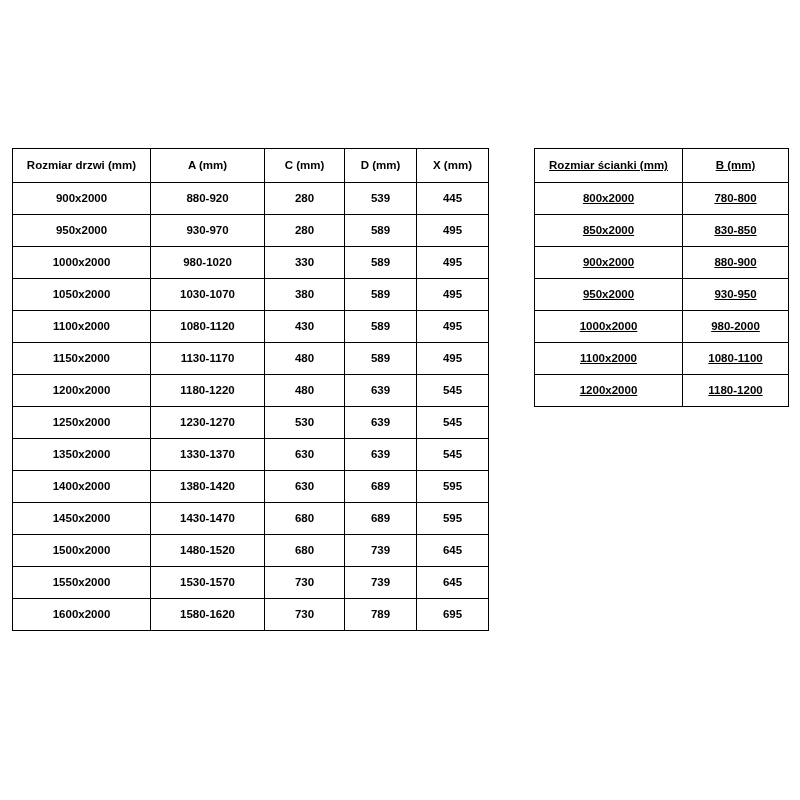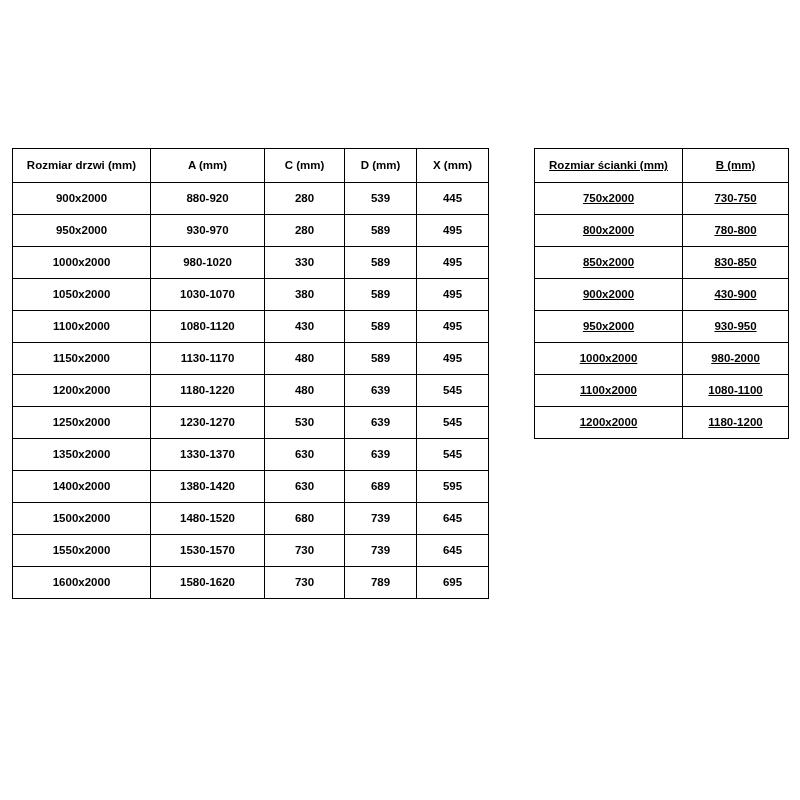--- a/index.html
+++ b/index.html
@@ -154,20 +154,27 @@
           <td>545</td>
         </tr>
         <tr>
           <td>1400x2000</td>
           <td>1380-1420</td>
           <td>630</td>
           <td>689</td>
           <td>595</td>
         </tr>
         <tr>
+          <td>1450x2000</td>
+          <td>1430-1470</td>
+          <td>680</td>
+          <td>689</td>
+          <td>595</td>
+        </tr>
+        <tr>
           <td>1500x2000</td>
           <td>1480-1520</td>
           <td>680</td>
           <td>739</td>
           <td>645</td>
         </tr>
         <tr>
           <td>1550x2000</td>
           <td>1530-1570</td>
           <td>730</td>
@@ -190,34 +197,30 @@
         <col class="w1">
     </colgroup>
     <thead>
       <tr>
         <th>Rozmiar ścianki (mm)</th>
         <th>B (mm)</th>
       </tr>
     </thead>
     <tbody>
         <tr>
-          <td>750x2000</td>
-          <td>730-750</td>
-        </tr>
-        <tr>
           <td>800x2000</td>
           <td>780-800</td>
         </tr>
         <tr>
           <td>850x2000</td>
           <td>830-850</td>
         </tr>
         <tr>
           <td>900x2000</td>
-          <td>430-900</td>
+          <td>880-900</td>
         </tr>
         <tr>
           <td>950x2000</td>
           <td>930-950</td>
         </tr>
         <tr>
           <td>1000x2000</td>
           <td>980-2000</td>
         </tr>
         <tr>

